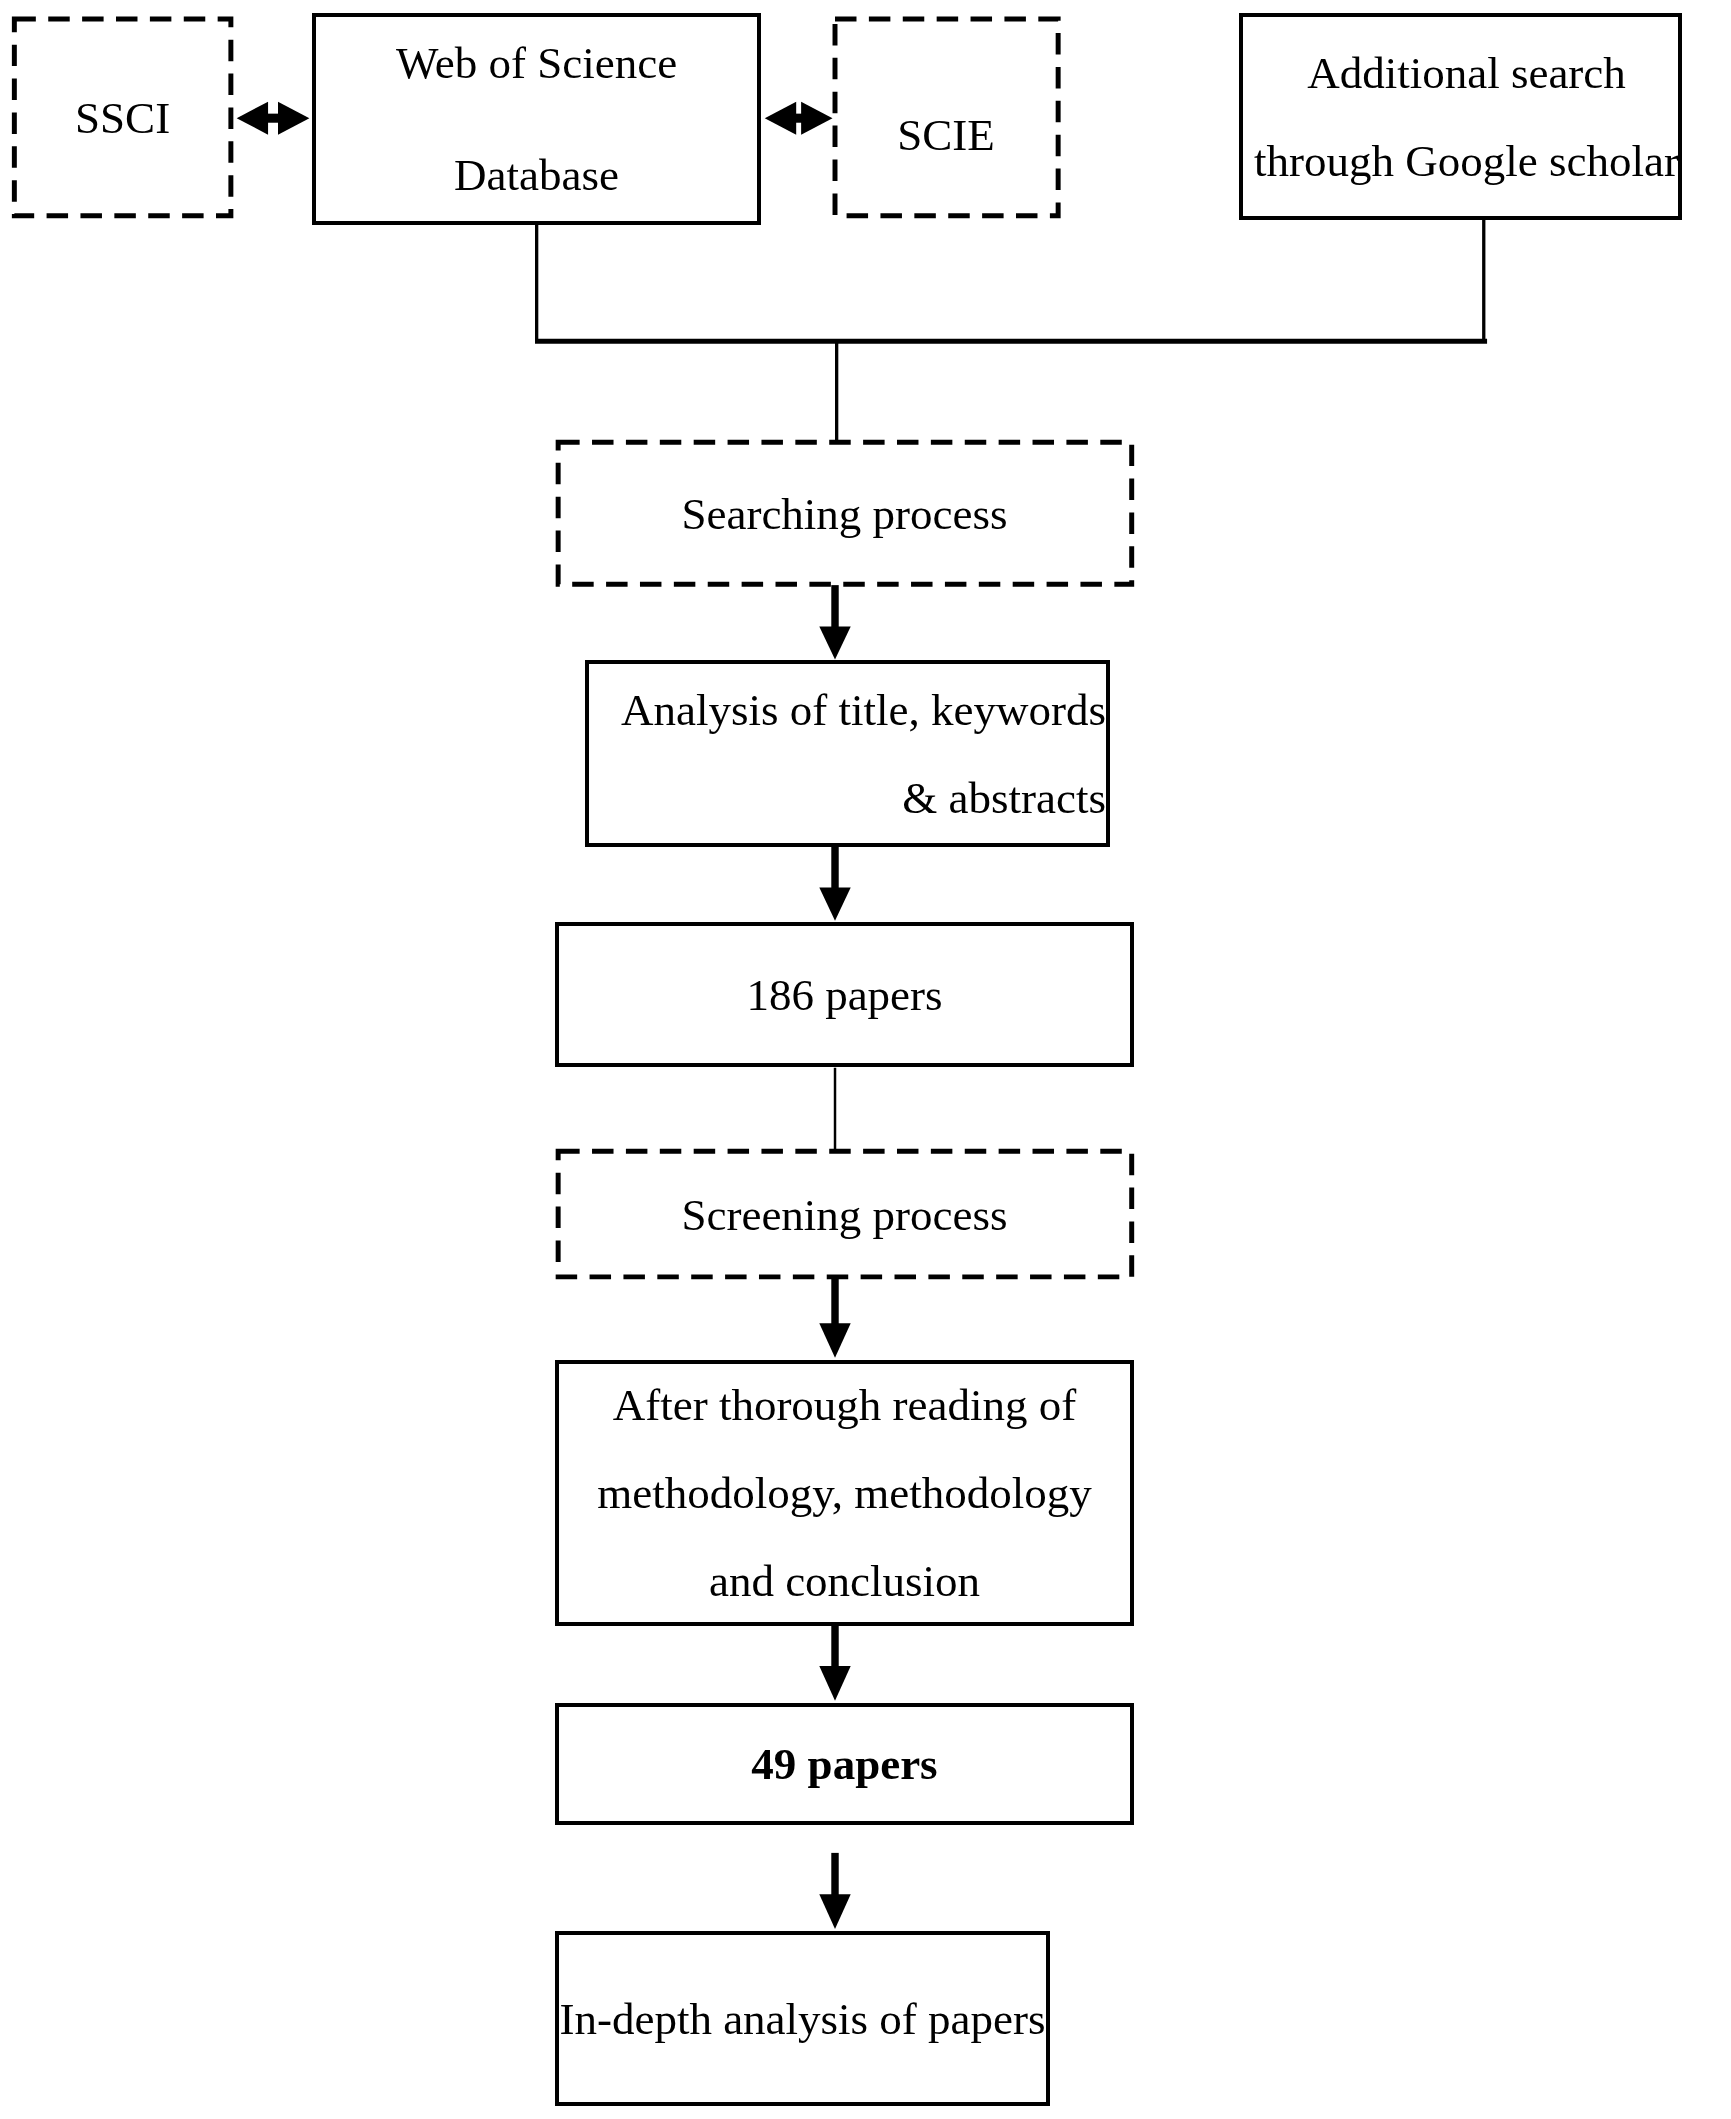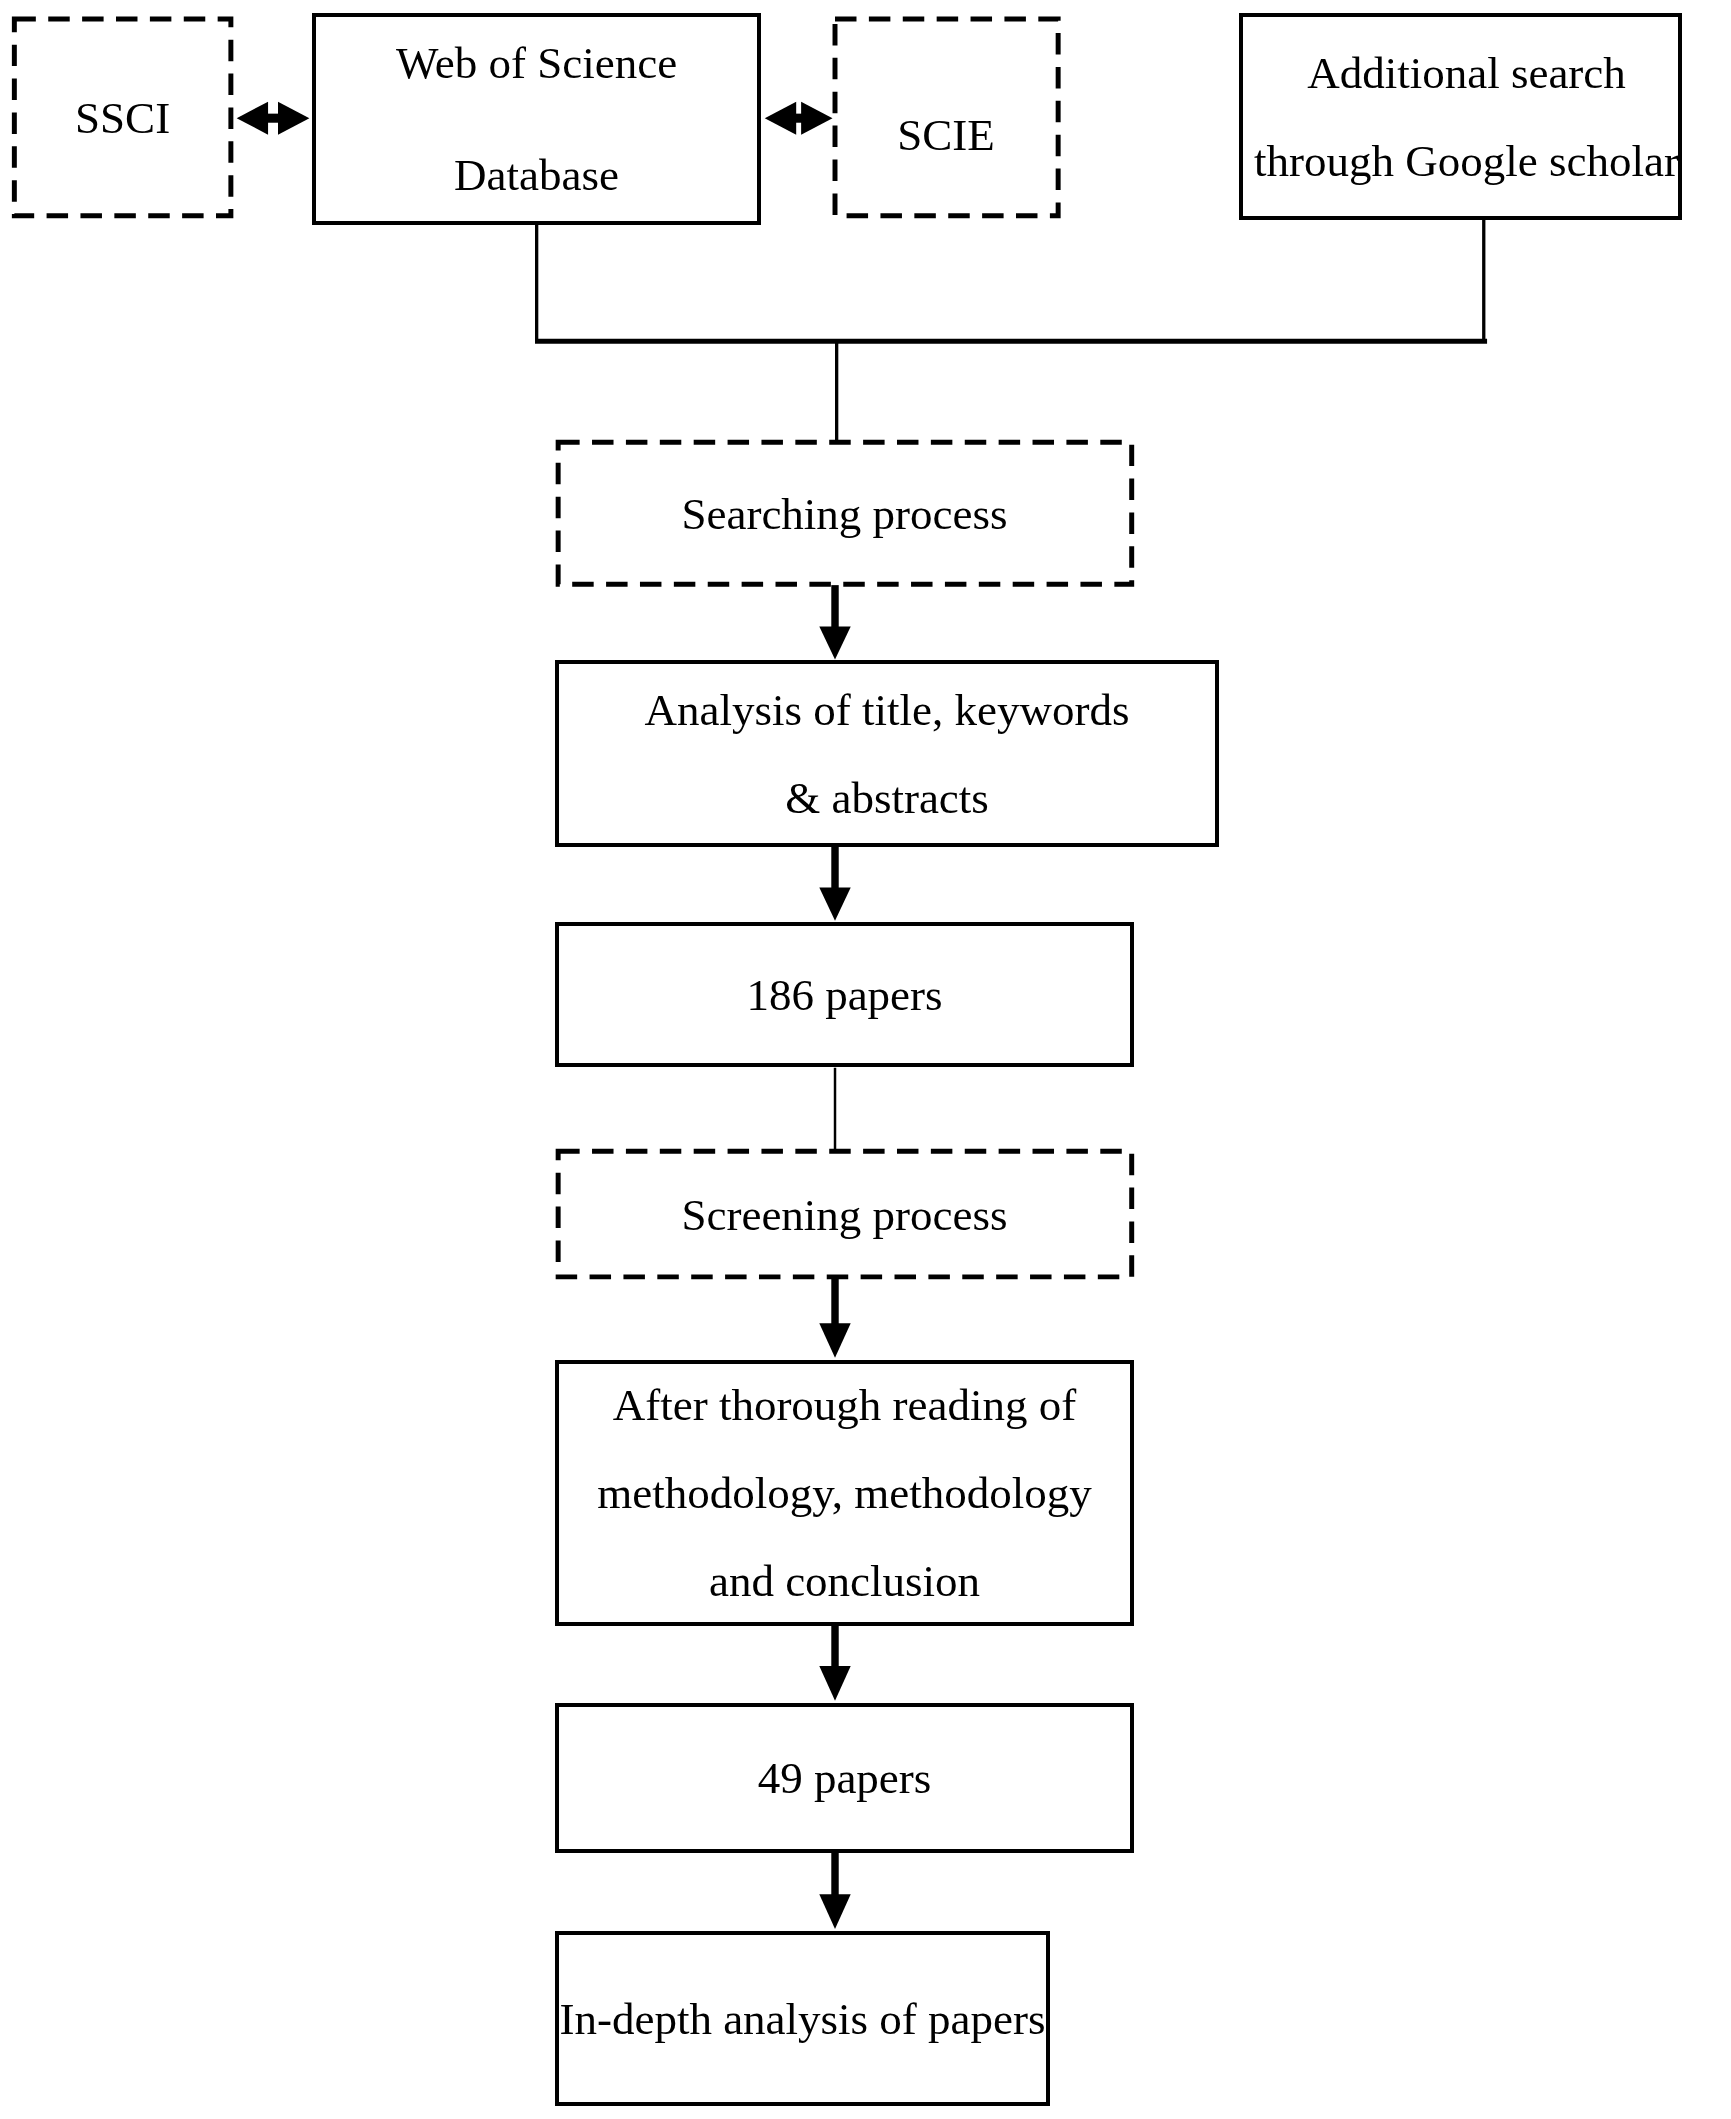--- a/index.html
+++ b/index.html
@@ -107,40 +107,40 @@
 
   <div class="box solid" style="left:1239px; top:13.2px; width:443px; height:207px;padding-left:12px;">
     <div class="line">Additional search</div>
     <div class="line">through Google scholar</div>
   </div>
 
   <div class="box nodeborder" style="left:555px; top:440px; width:579px; height:147px;">
     <div class="line">Searching process</div>
   </div>
 
-  <div class="box solid" style="left:555px; top:660px; width:664px; height:187px;">
+  <div class="box solid" style="left:585px; top:660px; width:525px; height:187px;align-items:flex-end;">
     <div class="line">Analysis of title, keywords</div>
     <div class="line">&amp; abstracts</div>
   </div>
 
   <div class="box solid" style="left:555px; top:922px; width:579px; height:145px;">
     <div class="line">186 papers</div>
   </div>
 
   <div class="box nodeborder" style="left:555px; top:1149px; width:579px; height:131px;">
     <div class="line">Screening process</div>
   </div>
 
   <div class="box solid" style="left:555px; top:1360px; width:579px; height:266px;">
     <div class="line">After thorough reading of</div>
     <div class="line">methodology, methodology</div>
     <div class="line">and conclusion</div>
   </div>
 
-  <div class="box solid" style="left:555px; top:1703px; width:579px; height:150px;">
+  <div class="box solid" style="left:555px; top:1703px; width:579px; height:122px;font-weight:bold;">
     <div class="line">49 papers</div>
   </div>
 
   <div class="box solid" style="left:555px; top:1931px; width:495px; height:175px;">
     <div class="line">In-depth analysis of papers</div>
   </div>
 
 </div>
 
 

